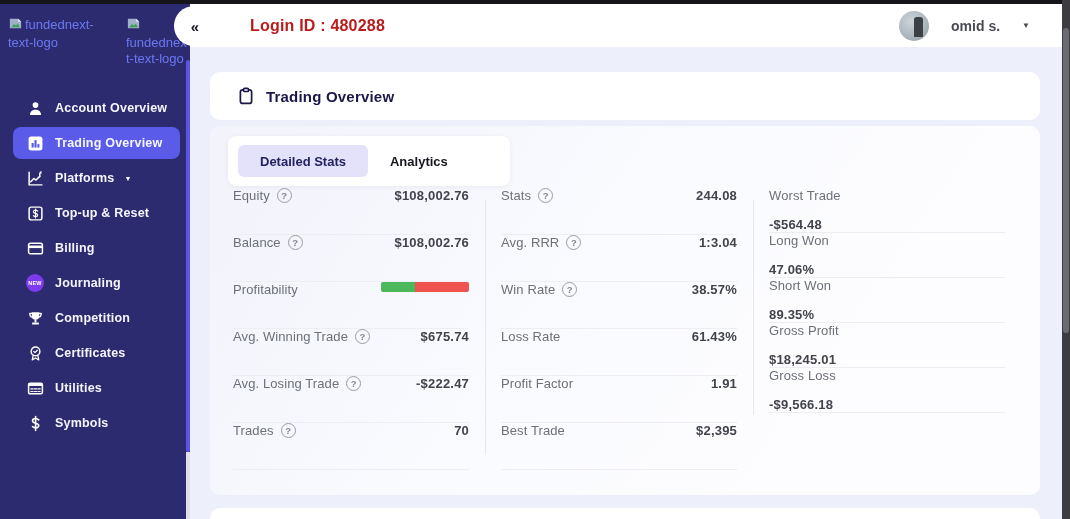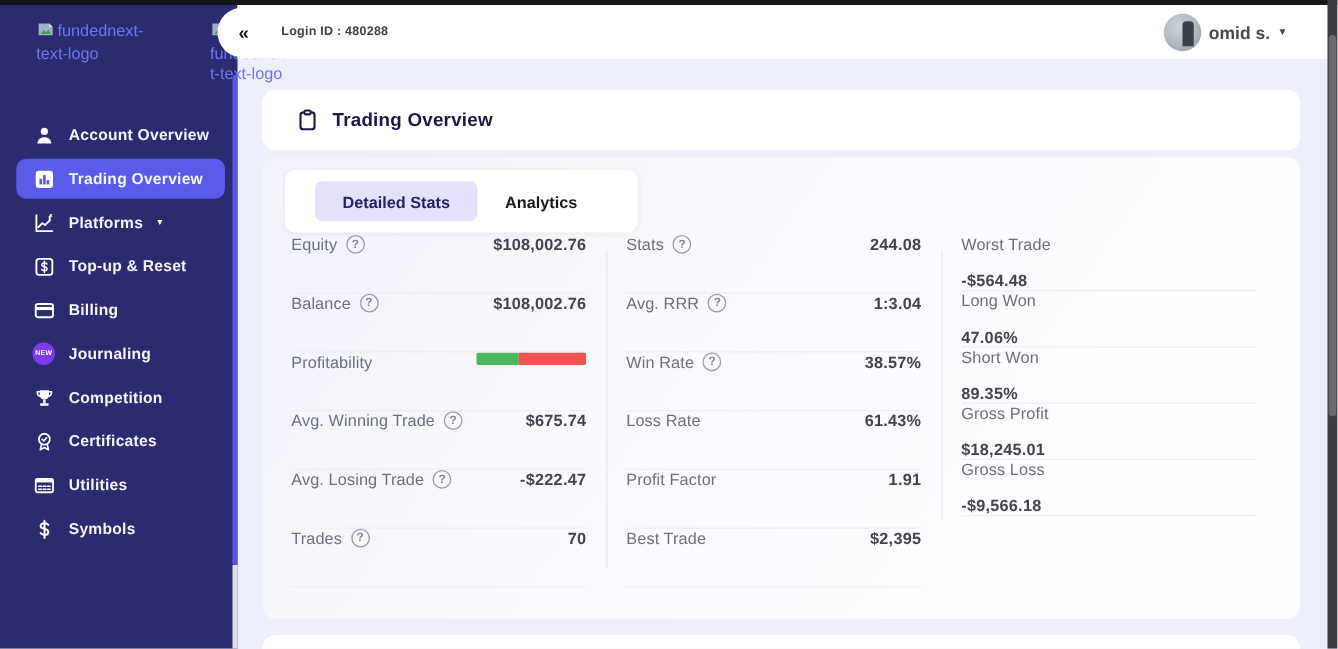--- a/index.html
+++ b/index.html
@@ -14,21 +14,21 @@
   .top-strip { position:absolute; left:0; top:0; width:1070px; height:4px; background:#15151a; z-index:50; }
   .browser-scrollbar { position:absolute; right:0; top:0; width:8px; height:519px; background:#3c3c41; z-index:60; }
   .browser-scrollbar .thumb { position:absolute; left:1px; top:28px; width:6px; height:305px; background:#6b6b72; border-radius:3px; }
 
   
   .sidebar { position:absolute; left:0; top:4px; width:190px; height:515px; background:#2d2b6f; z-index:10; }
   .sb-scroll-thumb { position:absolute; left:186px; top:56px; width:4px; height:392px; background:#5a55e6; border-radius:2px; }
   .sb-scroll-track { position:absolute; left:186px; top:448px; width:4px; height:67px; background:#dfe0ec; }
 
   .logo-wrap { position:absolute; top:12px; left:8px; display:flex; gap:32px; }
-  .logo-broken { color:#6b78f2; font-size:13px; line-height:16px; font-weight:400; word-break:break-word;margin-left:21px; }
+  .logo-broken { color:#6b78f2; font-size:13px; line-height:16px; font-weight:400; word-break:break-word; }
   .logo-broken .bimg { display:inline-block; vertical-align:-2px; margin-right:2px; }
   .logo-a { width:86px; }
   .logo-b { width:62px; }
 
   .menu { position:absolute; top:88px; left:0; width:186px; list-style:none; }
   .menu-item {
     display:flex; align-items:center; height:32px; margin:0 6px 3px 13px;
     padding-left:13px; border-radius:8px; cursor:pointer; color:#f4f5fd;
   }
   .menu-item.active { background:#5a5be8; }
@@ -42,40 +42,40 @@
     letter-spacing:.3px; flex:none;
   }
 
   
   .header { position:absolute; left:190px; top:4px; width:872px; height:43px; background:#ffffff; z-index:20; }
   .collapse-btn {
     position:absolute; left:-16px; top:2px; width:40px; height:40px; border-radius:50%;
     background:#ffffff; display:flex; align-items:center; justify-content:center; cursor:pointer;
   }
   .collapse-btn .glyph { font-size:15px; font-weight:700; color:#17171f; margin-left:2px; }
-  .login-id { position:absolute; left:35px; top:0; height:43px; display:flex; align-items:center;
-    font-size:10px; font-weight:700; color:#404040; letter-spacing:.2px; }
-  .user-cluster { position:absolute; right:32px; top:0; height:43px; display:flex; align-items:center; gap:6px; cursor:pointer; }
+  .login-id { position:absolute; left:60px; top:0; height:43px; display:flex; align-items:center;
+    font-size:16px; font-weight:700; color:#b91c1c; letter-spacing:.2px; }
+  .user-cluster { position:absolute; right:32px; top:0; height:43px; display:flex; align-items:center; gap:22px; cursor:pointer; }
   .avatar { width:30px; height:30px; border-radius:50%;
     background:radial-gradient(circle at 40% 35%, #cdd4da 0%, #aeb8c0 55%, #8d979e 100%);
     position:relative; overflow:hidden; flex:none; }
   .avatar::after { content:""; position:absolute; right:6px; top:6px; width:9px; height:20px; background:#3c4148; border-radius:3px 3px 0 0; }
   .user-name { font-size:14px; font-weight:600; color:#4a4a54; }
   .user-caret { font-size:8px; color:#4a4a54; }
 
   
   .title-card { position:absolute; left:210px; top:72px; width:830px; height:48px; background:#ffffff; border-radius:10px; z-index:5; }
   .title-card .inner { display:flex; align-items:center; height:100%; padding-left:27px; }
   .page-title { margin-left:11px; font-size:15px; font-weight:700; color:#1b1847; letter-spacing:.2px; }
 
   .body-card { position:absolute; left:210px; top:126px; width:830px; height:369px; border-radius:10px;
     background:linear-gradient(125deg, #f2f3fb 0%, #f9fafe 40%, #fdfdff 75%); z-index:5; }
 
   .tabs-box { position:absolute; left:18px; top:10px; width:282px; height:50px; background:#ffffff; border-radius:8px;
-    box-shadow:0 1px 5px rgba(40,40,90,.07); display:flex; align-items:center; padding:0 24px; }
+    box-shadow:0 1px 5px rgba(40,40,90,.07); display:flex; align-items:center; padding:0 10px; }
   .tab { height:32px; padding:0 22px; border-radius:6px; display:flex; align-items:center; justify-content:center;
     font-size:13px; font-weight:700; color:#17171f; cursor:pointer; white-space:nowrap; }
   .tab.active { background:#e4e1fa; color:#232262; }
 
   .stats-grid { position:absolute; left:23px; top:62px; width:772px; display:grid;
     grid-template-columns:236px 236px 236px; column-gap:32px; }
   .stat-col { position:relative; }
   .stat-col + .stat-col::before { content:""; position:absolute; left:-16px; top:12px; width:1px; background:#e7e7f0; }
   .stat-col.c2::before { height:255px; }
   .stat-col.c3::before { height:215px; }

